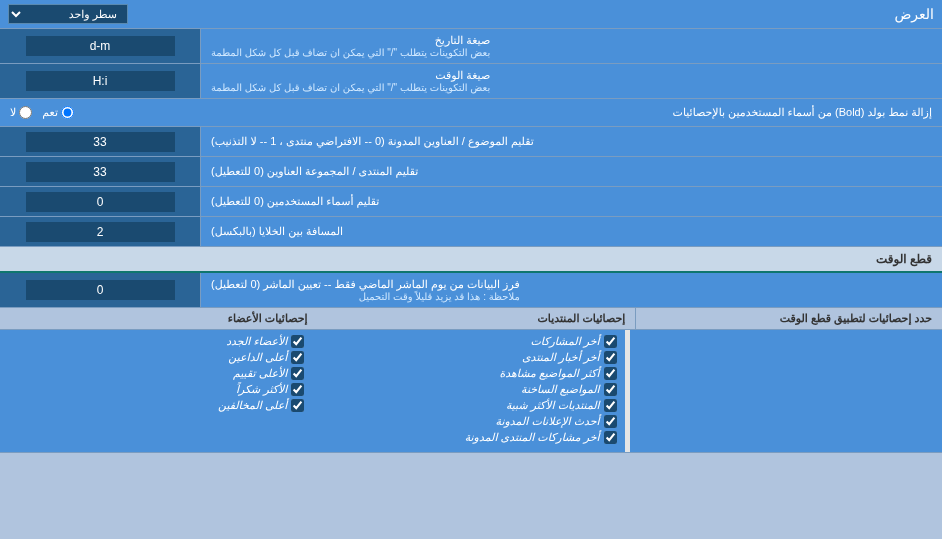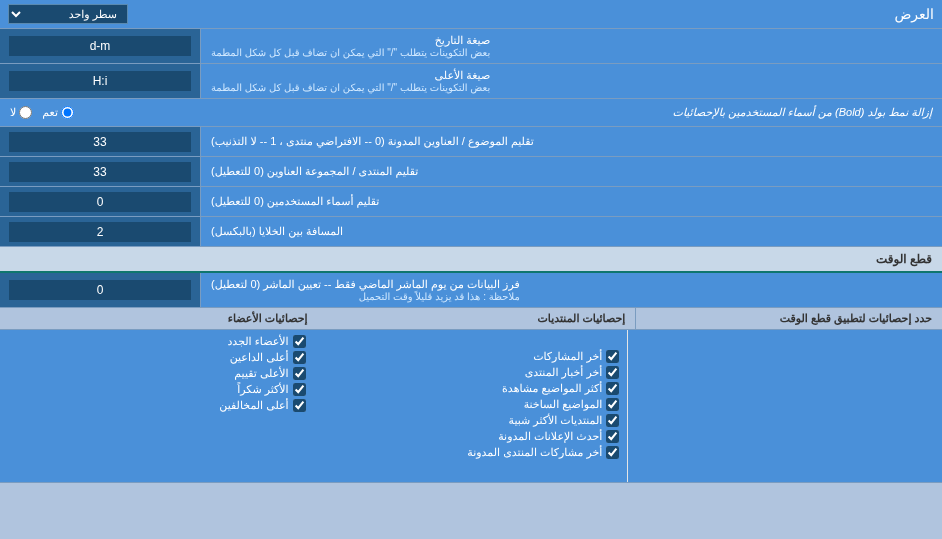--- a/index.html
+++ b/index.html
@@ -43,21 +43,21 @@
       justify-content: center;
       padding: 3px 5px;
     }
 
     .row-input input[type="text"] {
       background: #1a4a70;
       color: white;
       border: none;
       padding: 3px 6px;
       text-align: center;
-      width: 182px;
+      width: 149px;
       font-size: 12px;
       direction: ltr;
     }
 
     .title-row {
       display: flex;
       align-items: center;
       justify-content: space-between;
       background: #4a90d9;
       padding: 4px 8px;
@@ -90,21 +90,20 @@
       border-bottom: 1px solid #7a9cc0;
       min-height: 28px;
       justify-content: space-between;
     }
 
     .radio-row-label {
       color: white;
       font-size: 11px;
       flex: 1;
       text-align: right;
-      font-style: italic;
     }
 
     .radio-group {
       display: flex;
       align-items: center;
       gap: 10px;
       direction: rtl;
     }
 
     .radio-group label {
@@ -129,20 +128,21 @@
       display: flex;
       align-items: center;
       gap: 4px;
       margin-bottom: 3px;
       direction: rtl;
     }
 
     .checkbox-item label {
       color: white;
       font-size: 11px;
+      font-style: italic;
     }
 
     .checkbox-item input[type="checkbox"] {
       accent-color: #1a4a70;
     }
   </style>
 </head>
 <body>
 
 <div class="main-container">
@@ -162,21 +162,21 @@
       </div>
     </div>
     <div class="row-input">
       <input type="text" value="d-m" style="">
     </div>
   </div>
 
   <div class="row">
     <div class="row-label">
       <div>
-        <div>صيغة الأعلى</div>
+        <div>صيغة الوقت</div>
         <div style="font-size:10px; color:#d0e8ff;">بعض التكوينات يتطلب "/" التي يمكن ان تضاف قبل كل شكل المطمة</div>
       </div>
     </div>
     <div class="row-input">
       <input type="text" value="H:i" style="">
     </div>
   </div>
 
   <div class="radio-row">
     <span class="radio-row-label">إزالة نمط بولد (Bold) من أسماء المستخدمين بالإحصائيات</span>
@@ -241,21 +241,21 @@
     <div style="display:flex; background:#b0c4de; border-bottom:1px solid #7a9cc0;">
       <div style="flex:1; padding:4px 10px; color:#333; font-size:11px; font-weight:bold; text-align:right;">حدد إحصائيات لتطبيق قطع الوقت</div>
       <div style="flex:1; padding:4px 10px; color:#333; font-size:11px; font-weight:bold; text-align:right; border-right:1px solid #7a9cc0;">إحصائيات المنتديات</div>
       <div style="flex:1; padding:4px 22px; color:#333; font-size:11px; font-weight:bold; text-align:right;">إحصائيات الأعضاء</div>
     </div>
 
     <div style="display:flex;">
 
       <div style="flex:1; padding:5px 8px;"></div>
 
-      <div style="flex:1; padding:20px 8px; border-right:1px solid #e5e5e5;">
+      <div style="flex:1; padding:5px 8px; border-right:5px solid #e5e5e5;">
         <div class="checkbox-item">
           <input type="checkbox" checked="" style="">
           <label>أخر المشاركات</label>
         </div>
         <div class="checkbox-item">
           <input type="checkbox" checked="" style="">
           <label>أخر أخبار المنتدى</label>
         </div>
         <div class="checkbox-item">
           <input type="checkbox" checked="" style="">

